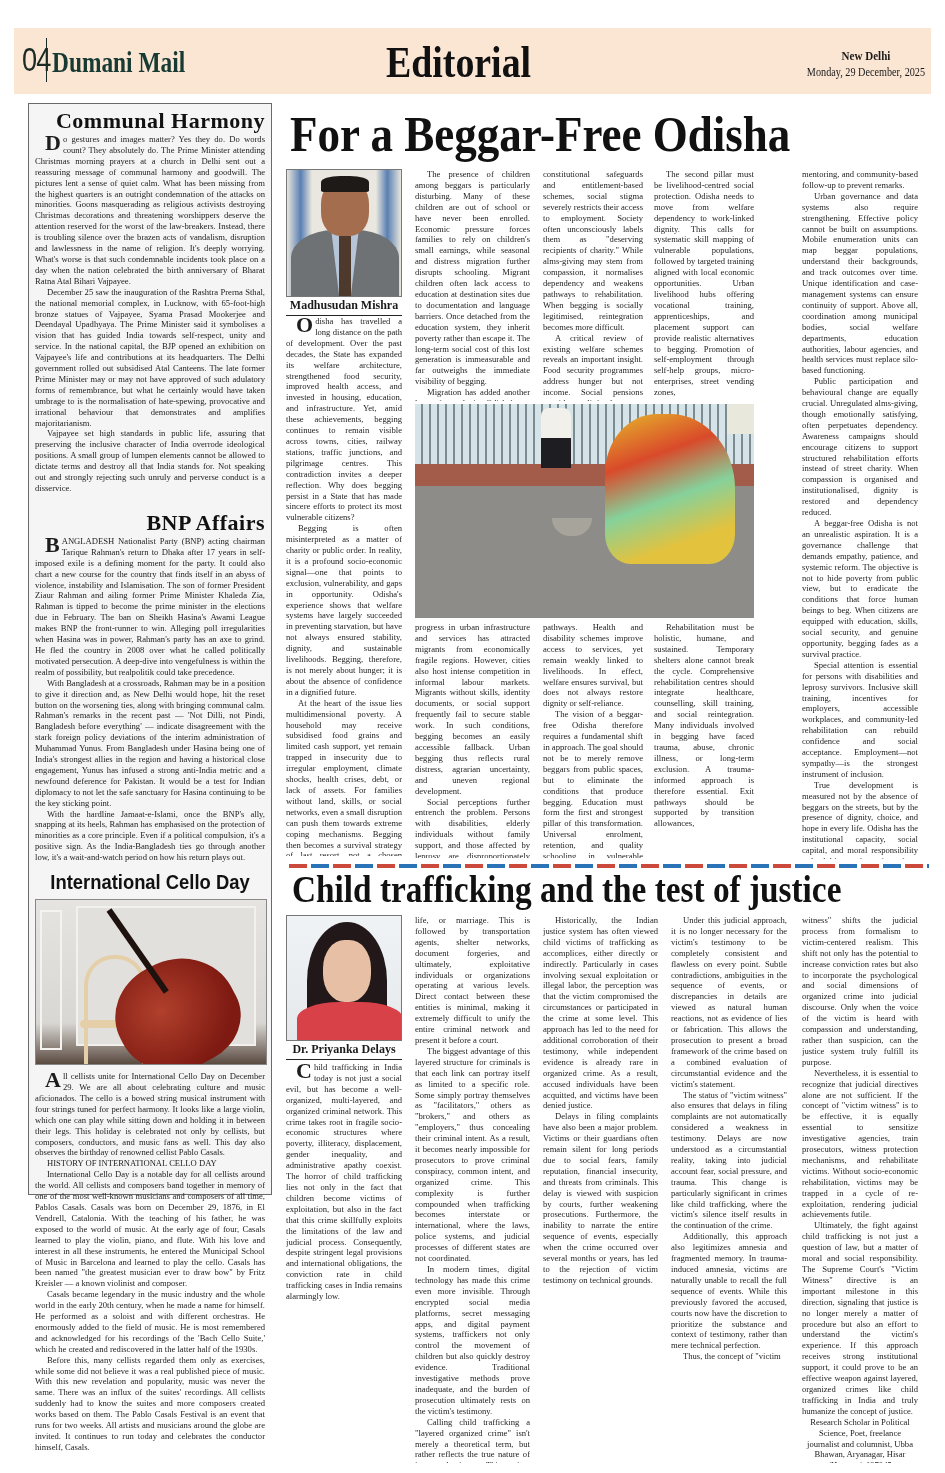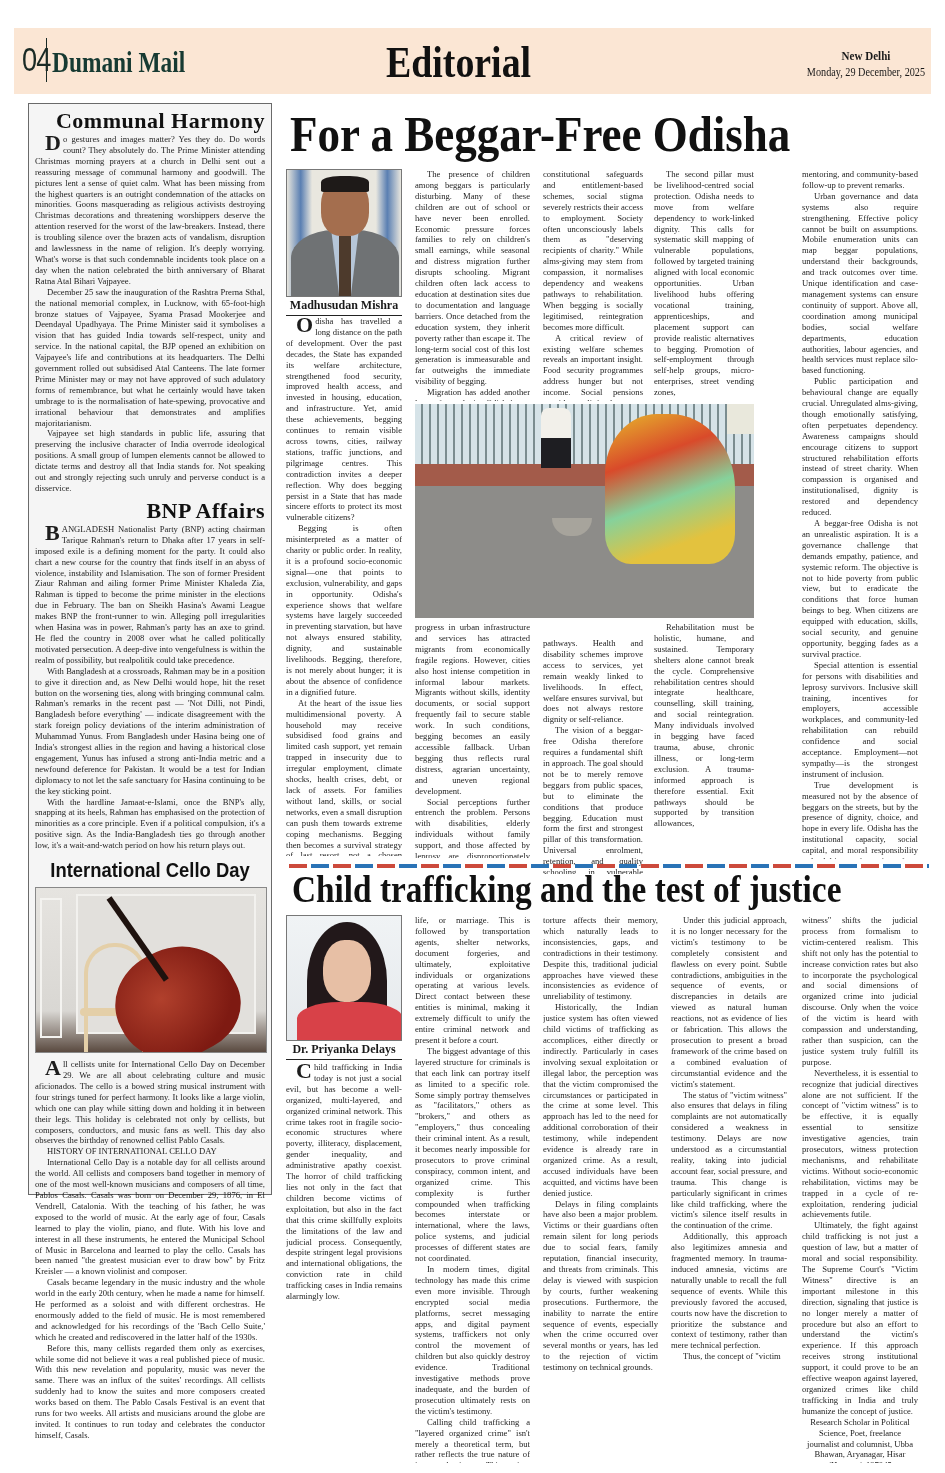--- a/index.html
+++ b/index.html
@@ -81,21 +81,21 @@
 </div>
 
 <div class="sidebar">
   <div class="sb-head h1">Communal Harmony</div>
   <div class="sb-text">
     <p class="first"><span class="dropcap">D</span><span>o gestures and images matter? Yes they do. Do words count? They absolutely do. The Prime Minister attending Christmas morning prayers at a church in Delhi sent out a reassuring message of communal harmony and goodwill. The pictures lent a sense of quiet calm. What has been missing from the highest quarters is an outright condemnation of the attacks on minorities. Goons masquerading as religious activists destroying Christmas decorations and threatening worshippers deserve the attention reserved for the worst of the law-breakers. Instead, there is troubling silence over the brazen acts of vandalism, disruption and lawlessness in the name of religion. It's deeply worrying. What's worse is that such condemnable incidents took place on a day when the nation celebrated the birth anniversary of Bharat Ratna Atal Bihari Vajpayee.</span></p>
     <p>December 25 saw the inauguration of the Rashtra Prerna Sthal, the national memorial complex, in Lucknow, with 65-foot-high bronze statues of Vajpayee, Syama Prasad Mookerjee and Deendayal Upadhyaya. The Prime Minister said it symbolises a vision that has guided India towards self-respect, unity and service. In the national capital, the BJP opened an exhibition on Vajpayee's life and contributions at its headquarters. The Delhi government rolled out subsidised Atal Canteens. The late former Prime Minister may or may not have approved of such adulatory forms of remembrance, but what he certainly would have taken umbrage to is the normalisation of hate-spewing, provocative and irrational behaviour that demonstrates and amplifies majoritarianism.</p>
     <p>Vajpayee set high standards in public life, assuring that preserving the inclusive character of India overrode ideological positions. A small group of lumpen elements cannot be allowed to dictate terms and destroy all that India stands for. Not speaking out and strongly rejecting such unruly and perverse conduct is a disservice.</p>
   </div>
 
-  <div class="sb-head h1" style="margin-top:4px;">BNP Affairs</div>
+  <div class="sb-head h1" style="margin-top:16px;">BNP Affairs</div>
   <div class="sb-text">
     <p class="first"><span class="dropcap">B</span><span>ANGLADESH Nationalist Party (BNP) acting chairman Tarique Rahman's return to Dhaka after 17 years in self-imposed exile is a defining moment for the party. It could also chart a new course for the country that finds itself in an abyss of violence, instability and Islamisation. The son of former President Ziaur Rahman and ailing former Prime Minister Khaleda Zia, Rahman is tipped to become the prime minister in the elections due in February. The ban on Sheikh Hasina's Awami League makes BNP the front-runner to win. Alleging poll irregularities when Hasina was in power, Rahman's party has an axe to grind. He fled the country in 2008 over what he called politically motivated persecution. A deep-dive into vengefulness is within the realm of possibility, but realpolitik could take precedence.</span></p>
     <p>With Bangladesh at a crossroads, Rahman may be in a position to give it direction and, as New Delhi would hope, hit the reset button on the worsening ties, along with bringing communal calm. Rahman's remarks in the recent past — 'Not Dilli, not Pindi, Bangladesh before everything' — indicate disagreement with the stark foreign policy deviations of the interim administration of Muhammad Yunus. From Bangladesh under Hasina being one of India's strongest allies in the region and having a historical close engagement, Yunus has infused a strong anti-India metric and a newfound deference for Pakistan. It would be a test for Indian diplomacy to not let the safe sanctuary for Hasina continuing to be the key sticking point.</p>
     <p>With the hardline Jamaat-e-Islami, once the BNP's ally, snapping at its heels, Rahman has emphasised on the protection of minorities as a core principle. Even if a political compulsion, it's a positive sign. As the India-Bangladesh ties go through another low, it's a wait-and-watch period on how his return plays out.</p>
   </div>
 
   <div class="sb-head h3" style="margin-top:6px;">International Cello Day</div>
   <div class="cello-img" title="cello leaning on a wooden chair">
     <div class="door"></div>
       <div class="panel"></div>
@@ -149,21 +149,21 @@
     <div class="man"></div>
     <div class="woman"></div>
     <div class="bowl"></div>
     <div class="sign"></div>
 </div>
 
 <div class="col" style="left:415px; top:622px; width:115px; height:236px;">
   <p class="noindent">progress in urban infrastructure and services has attracted migrants from economically fragile regions. However, cities also host intense competition in informal labour markets. Migrants without skills, identity documents, or social support frequently fail to secure stable work. In such conditions, begging becomes an easily accessible fallback. Urban begging thus reflects rural distress, agrarian uncertainty, and uneven regional development.</p>
   <p>Social perceptions further entrench the problem. Persons with disabilities, elderly individuals without family support, and those affected by leprosy are disproportionately represented among beggars. Despite</p>
 </div>
-<div class="col" style="left:543px; top:638px; width:100px; height:236px;">
+<div class="col" style="left:543px; top:622px; width:100px; height:236px;">
   <p class="noindent">pathways. Health and disability schemes improve access to services, yet remain weakly linked to livelihoods. In effect, welfare ensures survival, but does not always restore dignity or self-reliance.</p>
   <p>The vision of a beggar-free Odisha therefore requires a fundamental shift in approach. The goal should not be to merely remove beggars from public spaces, but to eliminate the conditions that produce begging. Education must form the first and strongest pillar of this transformation. Universal enrolment, retention, and quality schooling in vulnerable districts are essential. Bridge education programmes for street and working children can help them transition into mainstream schools.</p>
 </div>
 <div class="col" style="left:654px; top:622px; width:100px; height:236px;">
   <p>Rehabilitation must be holistic, humane, and sustained. Temporary shelters alone cannot break the cycle. Comprehensive rehabilitation centres should integrate healthcare, counselling, skill training, and social reintegration. Many individuals involved in begging have faced trauma, abuse, chronic illness, or long-term exclusion. A trauma-informed approach is therefore essential. Exit pathways should be supported by transition allowances,</p>
 </div>
 
 <div class="col" style="left:802px; top:169px; width:116px; height:690px;">
   <p class="noindent">mentoring, and community-based follow-up to prevent remarks.</p>
   <p>Urban governance and data systems also require strengthening. Effective policy cannot be built on assumptions. Mobile enumeration units can map beggar populations, understand their backgrounds, and track outcomes over time. Unique identification and case-management systems can ensure continuity of support. Above all, coordination among municipal bodies, social welfare departments, education authorities, labour agencies, and health services must replace silo-based functioning.</p>
@@ -188,21 +188,20 @@
 <div class="col" style="left:286px; top:1062px; width:116px; height:400px;">
   <p class="noindent"><span class="dropcap">C</span><span>hild trafficking in India today is not just a social evil, but has become a well-organized, multi-layered, and organized criminal network. This crime takes root in fragile socio-economic structures where poverty, illiteracy, displacement, gender inequality, and administrative apathy coexist. The horror of child trafficking lies not only in the fact that children become victims of exploitation, but also in the fact that this crime skillfully exploits the limitations of the law and judicial process. Consequently, despite stringent legal provisions and international obligations, the conviction rate in child trafficking cases in India remains alarmingly low.</span></p>
 </div>
 <div class="col" style="left:415px; top:915px; width:115px; height:548px;">
   <p class="noindent">life, or marriage. This is followed by transportation agents, shelter networks, document forgeries, and ultimately, exploitative individuals or organizations operating at various levels. Direct contact between these entities is minimal, making it extremely difficult to unify the entire criminal network and present it before a court.</p>
   <p>The biggest advantage of this layered structure for criminals is that each link can portray itself as limited to a specific role. Some simply portray themselves as "facilitators," others as "brokers," and others as "employers," thus concealing their criminal intent. As a result, it becomes nearly impossible for prosecutors to prove criminal conspiracy, common intent, and organized crime. This complexity is further compounded when trafficking becomes interstate or international, where the laws, police systems, and judicial processes of different states are not coordinated.</p>
   <p>In modern times, digital technology has made this crime even more invisible. Through encrypted social media platforms, secret messaging apps, and digital payment systems, traffickers not only control the movement of children but also quickly destroy evidence. Traditional investigative methods prove inadequate, and the burden of prosecution ultimately rests on the victim's testimony.</p>
   <p>Calling child trafficking a "layered organized crime" isn't merely a theoretical term, but rather reflects the true nature of its mechanisms. This crime typically involves no single central operator, but rather a number of independent but complementary entities. Recruiters often operate locally, luring children or their parents with false promises of education, employment, a better</p>
 </div>
 <div class="col" style="left:543px; top:915px; width:115px; height:548px;">
-  <p class="noindent">torture affects their memory, which naturally leads to inconsistencies, gaps, and contradictions in their testimony. Despite this, traditional judicial approaches have viewed these inconsistencies as evidence of unreliability of testimony.</p>
   <p>Historically, the Indian justice system has often viewed child victims of trafficking as accomplices, either directly or indirectly. Particularly in cases involving sexual exploitation or illegal labor, the perception was that the victim compromised the circumstances or participated in the crime at some level. This approach has led to the need for additional corroboration of their testimony, while independent evidence is already rare in organized crime. As a result, accused individuals have been acquitted, and victims have been denied justice.</p>
   <p>Delays in filing complaints have also been a major problem. Victims or their guardians often remain silent for long periods due to social fears, family reputation, financial insecurity, and threats from criminals. This delay is viewed with suspicion by courts, further weakening prosecutions. Furthermore, the inability to narrate the entire sequence of events, especially when the crime occurred over several months or years, has led to the rejection of victim testimony on technical grounds.</p>
 </div>
 <div class="col" style="left:671px; top:915px; width:116px; height:548px;">
   <p>Under this judicial approach, it is no longer necessary for the victim's testimony to be completely consistent and flawless on every point. Subtle contradictions, ambiguities in the sequence of events, or discrepancies in details are viewed as natural human reactions, not as evidence of lies or fabrication. This allows the prosecution to present a broad framework of the crime based on a combined evaluation of circumstantial evidence and the victim's statement.</p>
   <p>The status of "victim witness" also ensures that delays in filing complaints are not automatically considered a weakness in testimony. Delays are now understood as a circumstantial reality, taking into judicial account fear, social pressure, and trauma. This change is particularly significant in crimes like child trafficking, where the victim's silence itself results in the continuation of the crime.</p>
   <p>Additionally, this approach also legitimizes amnesia and fragmented memory. In trauma-induced amnesia, victims are naturally unable to recall the full sequence of events. While this previously favored the accused, courts now have the discretion to prioritize the substance and context of testimony, rather than mere technical perfection.</p>
   <p>Thus, the concept of "victim</p>
 </div>
 <div class="col" style="left:802px; top:915px; width:116px; height:548px;">

